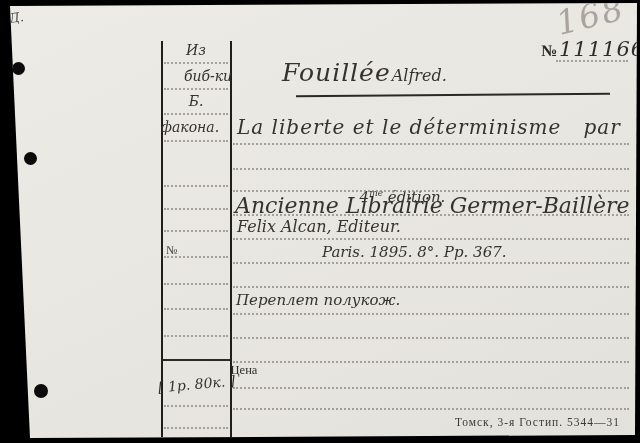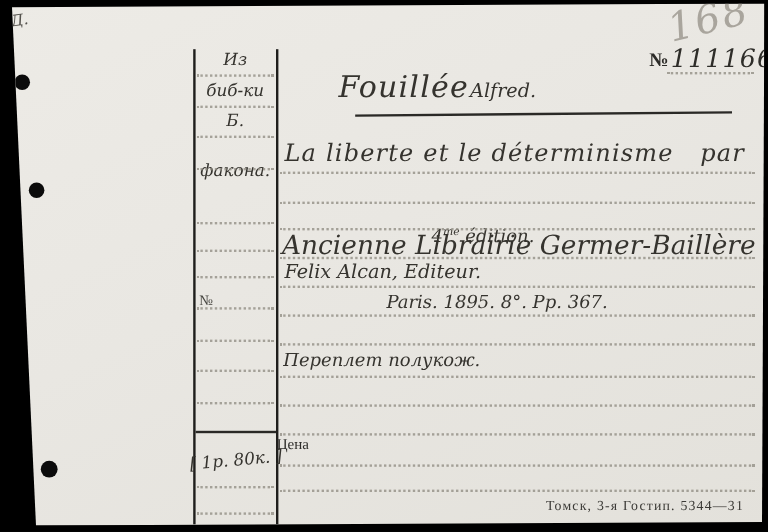--- a/index.html
+++ b/index.html
@@ -34,23 +34,23 @@
     <div class="hand" style="left:556px;top:-4px;font-size:33px;color:#a9a59d;transform:rotate(-14deg);letter-spacing:2px;">168</div>
 
     <div class="printed" style="left:541px;top:42px;font-size:16px;font-weight:bold;color:#2c2b28;">№</div>
     <div class="hand" style="left:559px;top:37px;font-size:21px;letter-spacing:1px;color:#2e2d29;">111166</div>
     <div class="rule" style="left:556px;top:60px;width:72px;"></div>
 
     <div class="vline" style="left:161px;top:41px;height:396px;"></div>
     <div class="vline" style="left:230px;top:41px;height:396px;"></div>
 
     <div class="hand" style="left:163px;top:42px;width:66px;text-align:center;font-size:14px;">Из</div>
-    <div class="hand" style="left:163px;top:68px;width:66px;text-align:center;font-size:14px;">биб-ки</div>
+    <div class="hand" style="left:163px;top:68px;width:66px;text-align:center;font-size:14px;padding-left:12px;">биб-ки</div>
     <div class="hand" style="left:163px;top:93px;width:66px;text-align:center;font-size:14px;">Б.</div>
-    <div class="hand" style="left:161px;top:119px;width:70px;text-align:center;font-size:14px;margin-top:16px;">факона.</div>
+    <div class="hand" style="left:161px;top:119px;width:70px;font-size:14px;">факона.</div>
 
     <div class="printed" style="left:166px;top:243px;font-size:12px;color:#45443f;">№</div>
     <div class="solidline" style="left:163px;top:359px;width:67px;"></div>
     <div class="printed" style="left:163px;top:363px;width:66px;text-align:center;font-size:12.5px;color:#2e2d2a;margin-left:48px;">Цена</div>
     <div class="hand" style="left:158px;top:376px;width:76px;text-align:center;font-size:14px;transform:rotate(-5deg);">[ 1р. 80к. ]</div>
 
     <div class="hand headrow" style="left:282px;top:58px;">
       <span style="font-size:25px;letter-spacing:1px;">Fouillée</span>
       <span style="font-size:16px;">Alfred.</span>
     </div>

